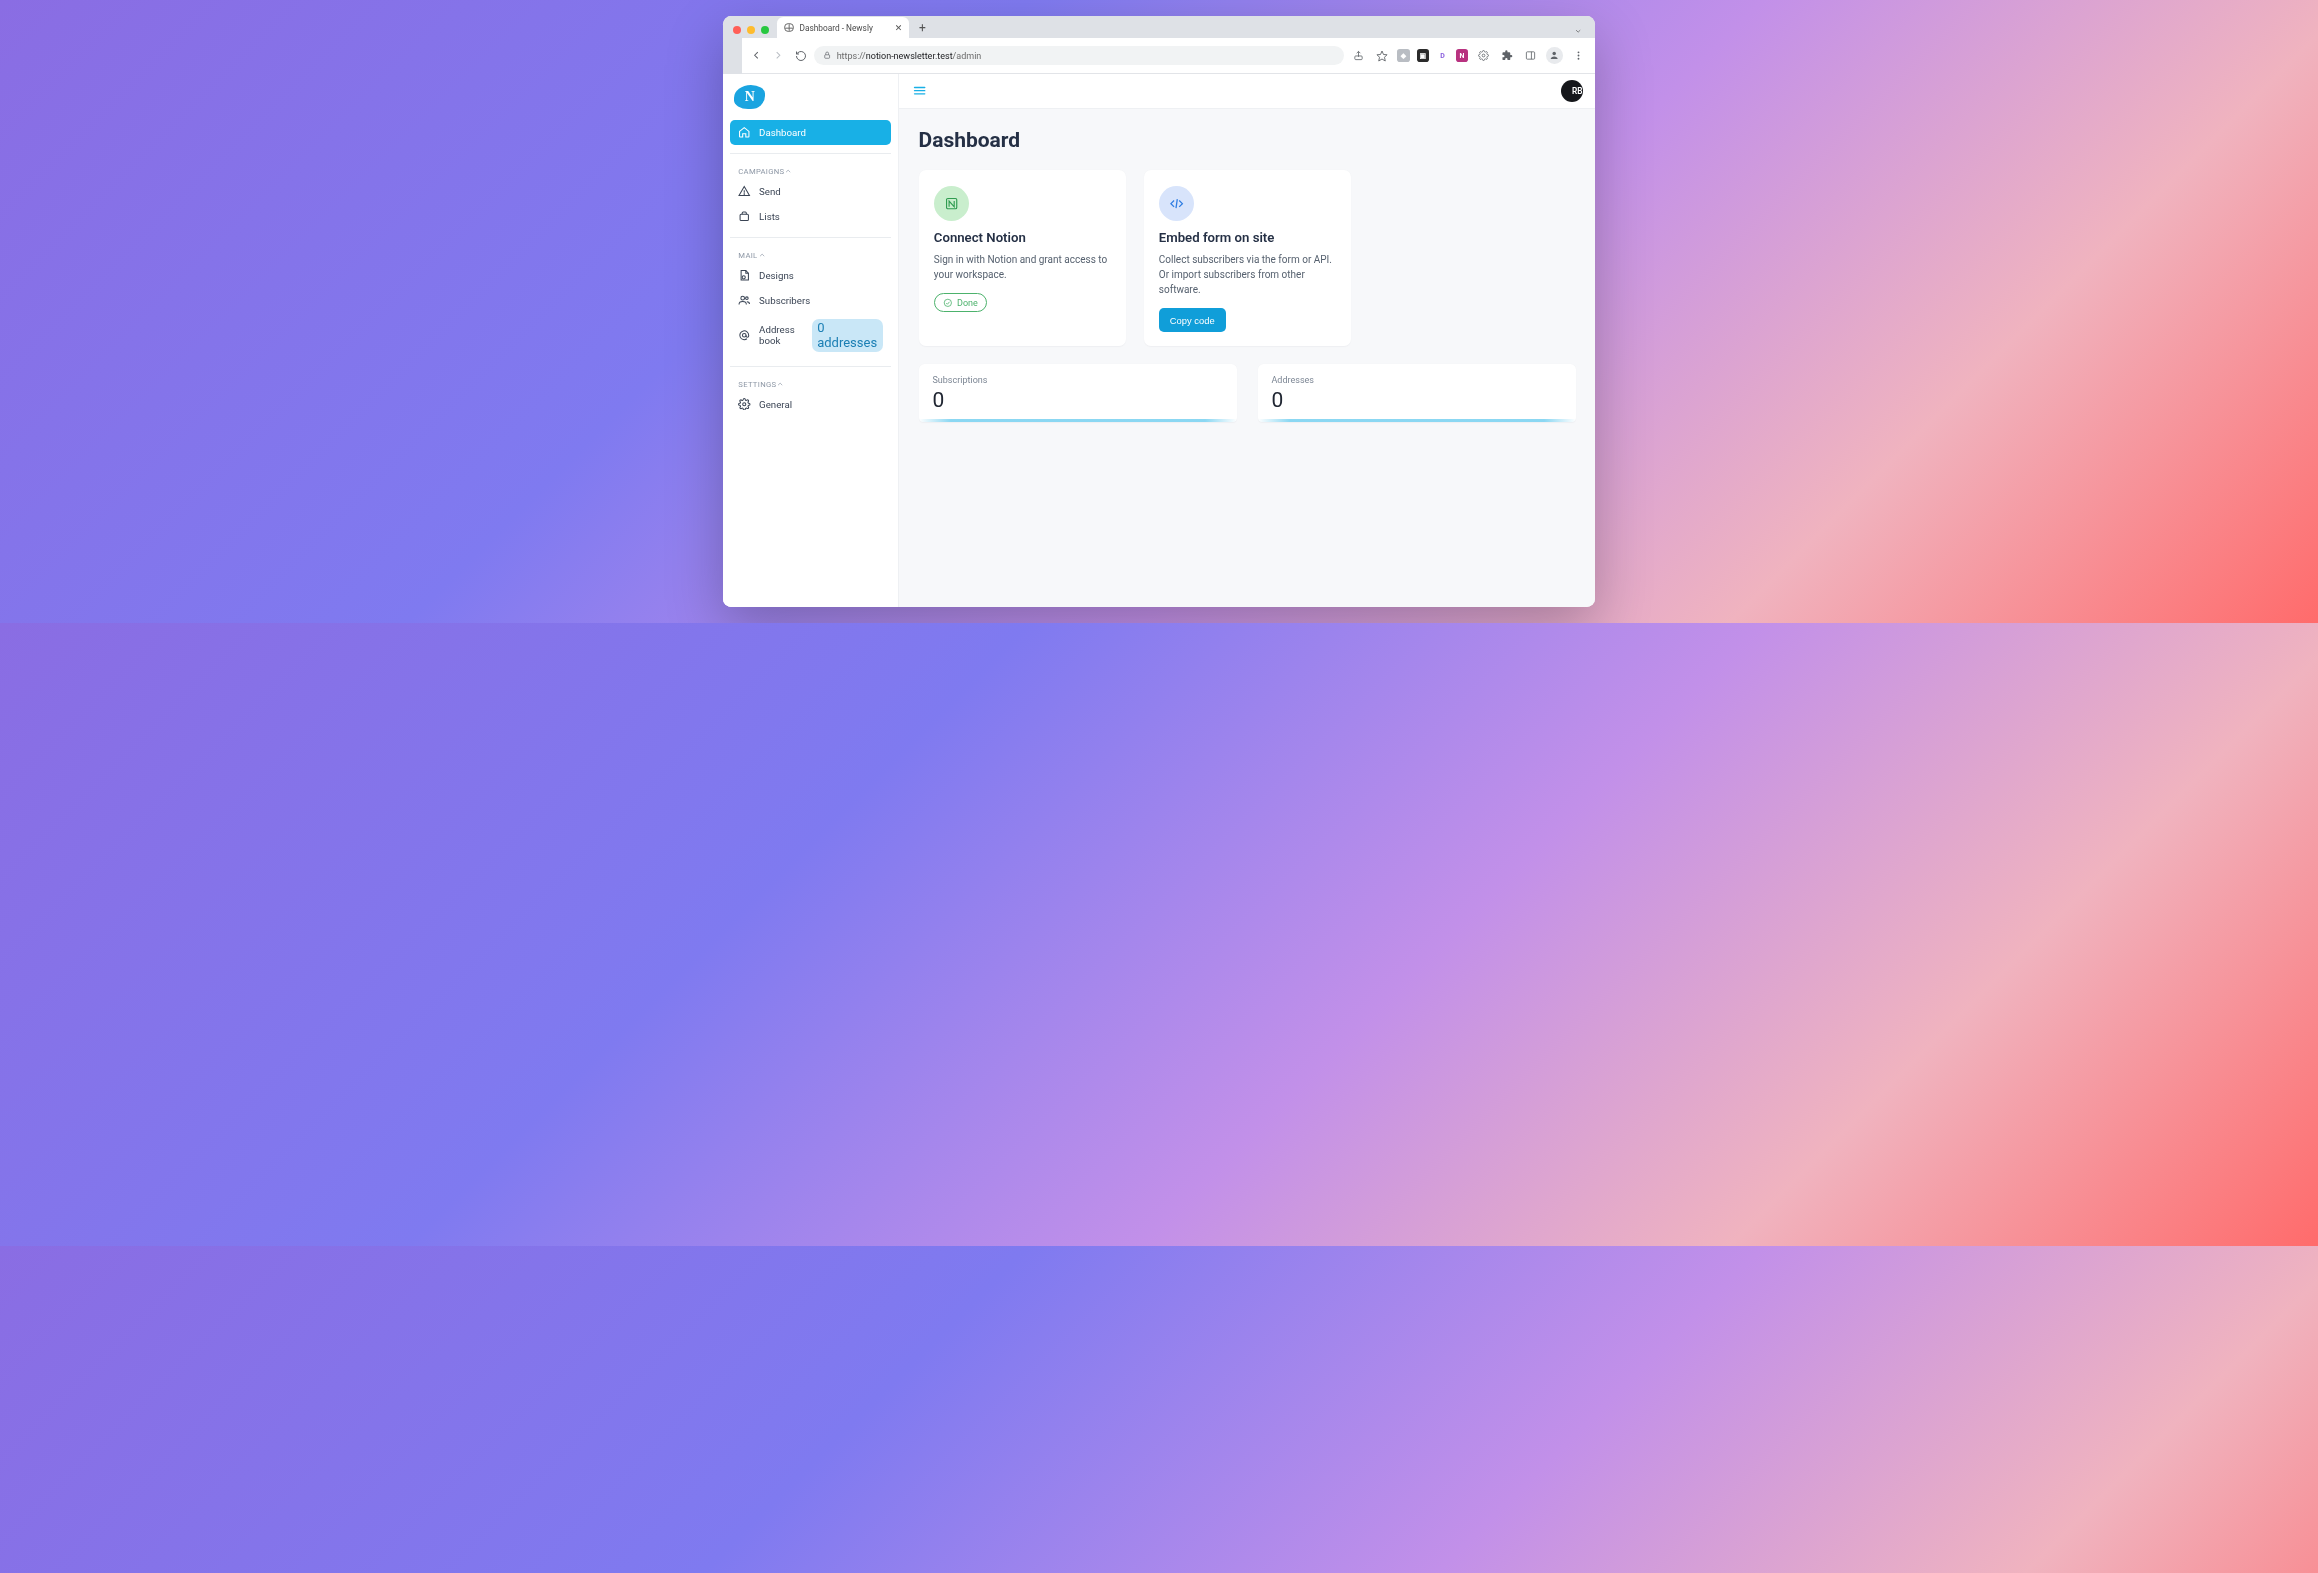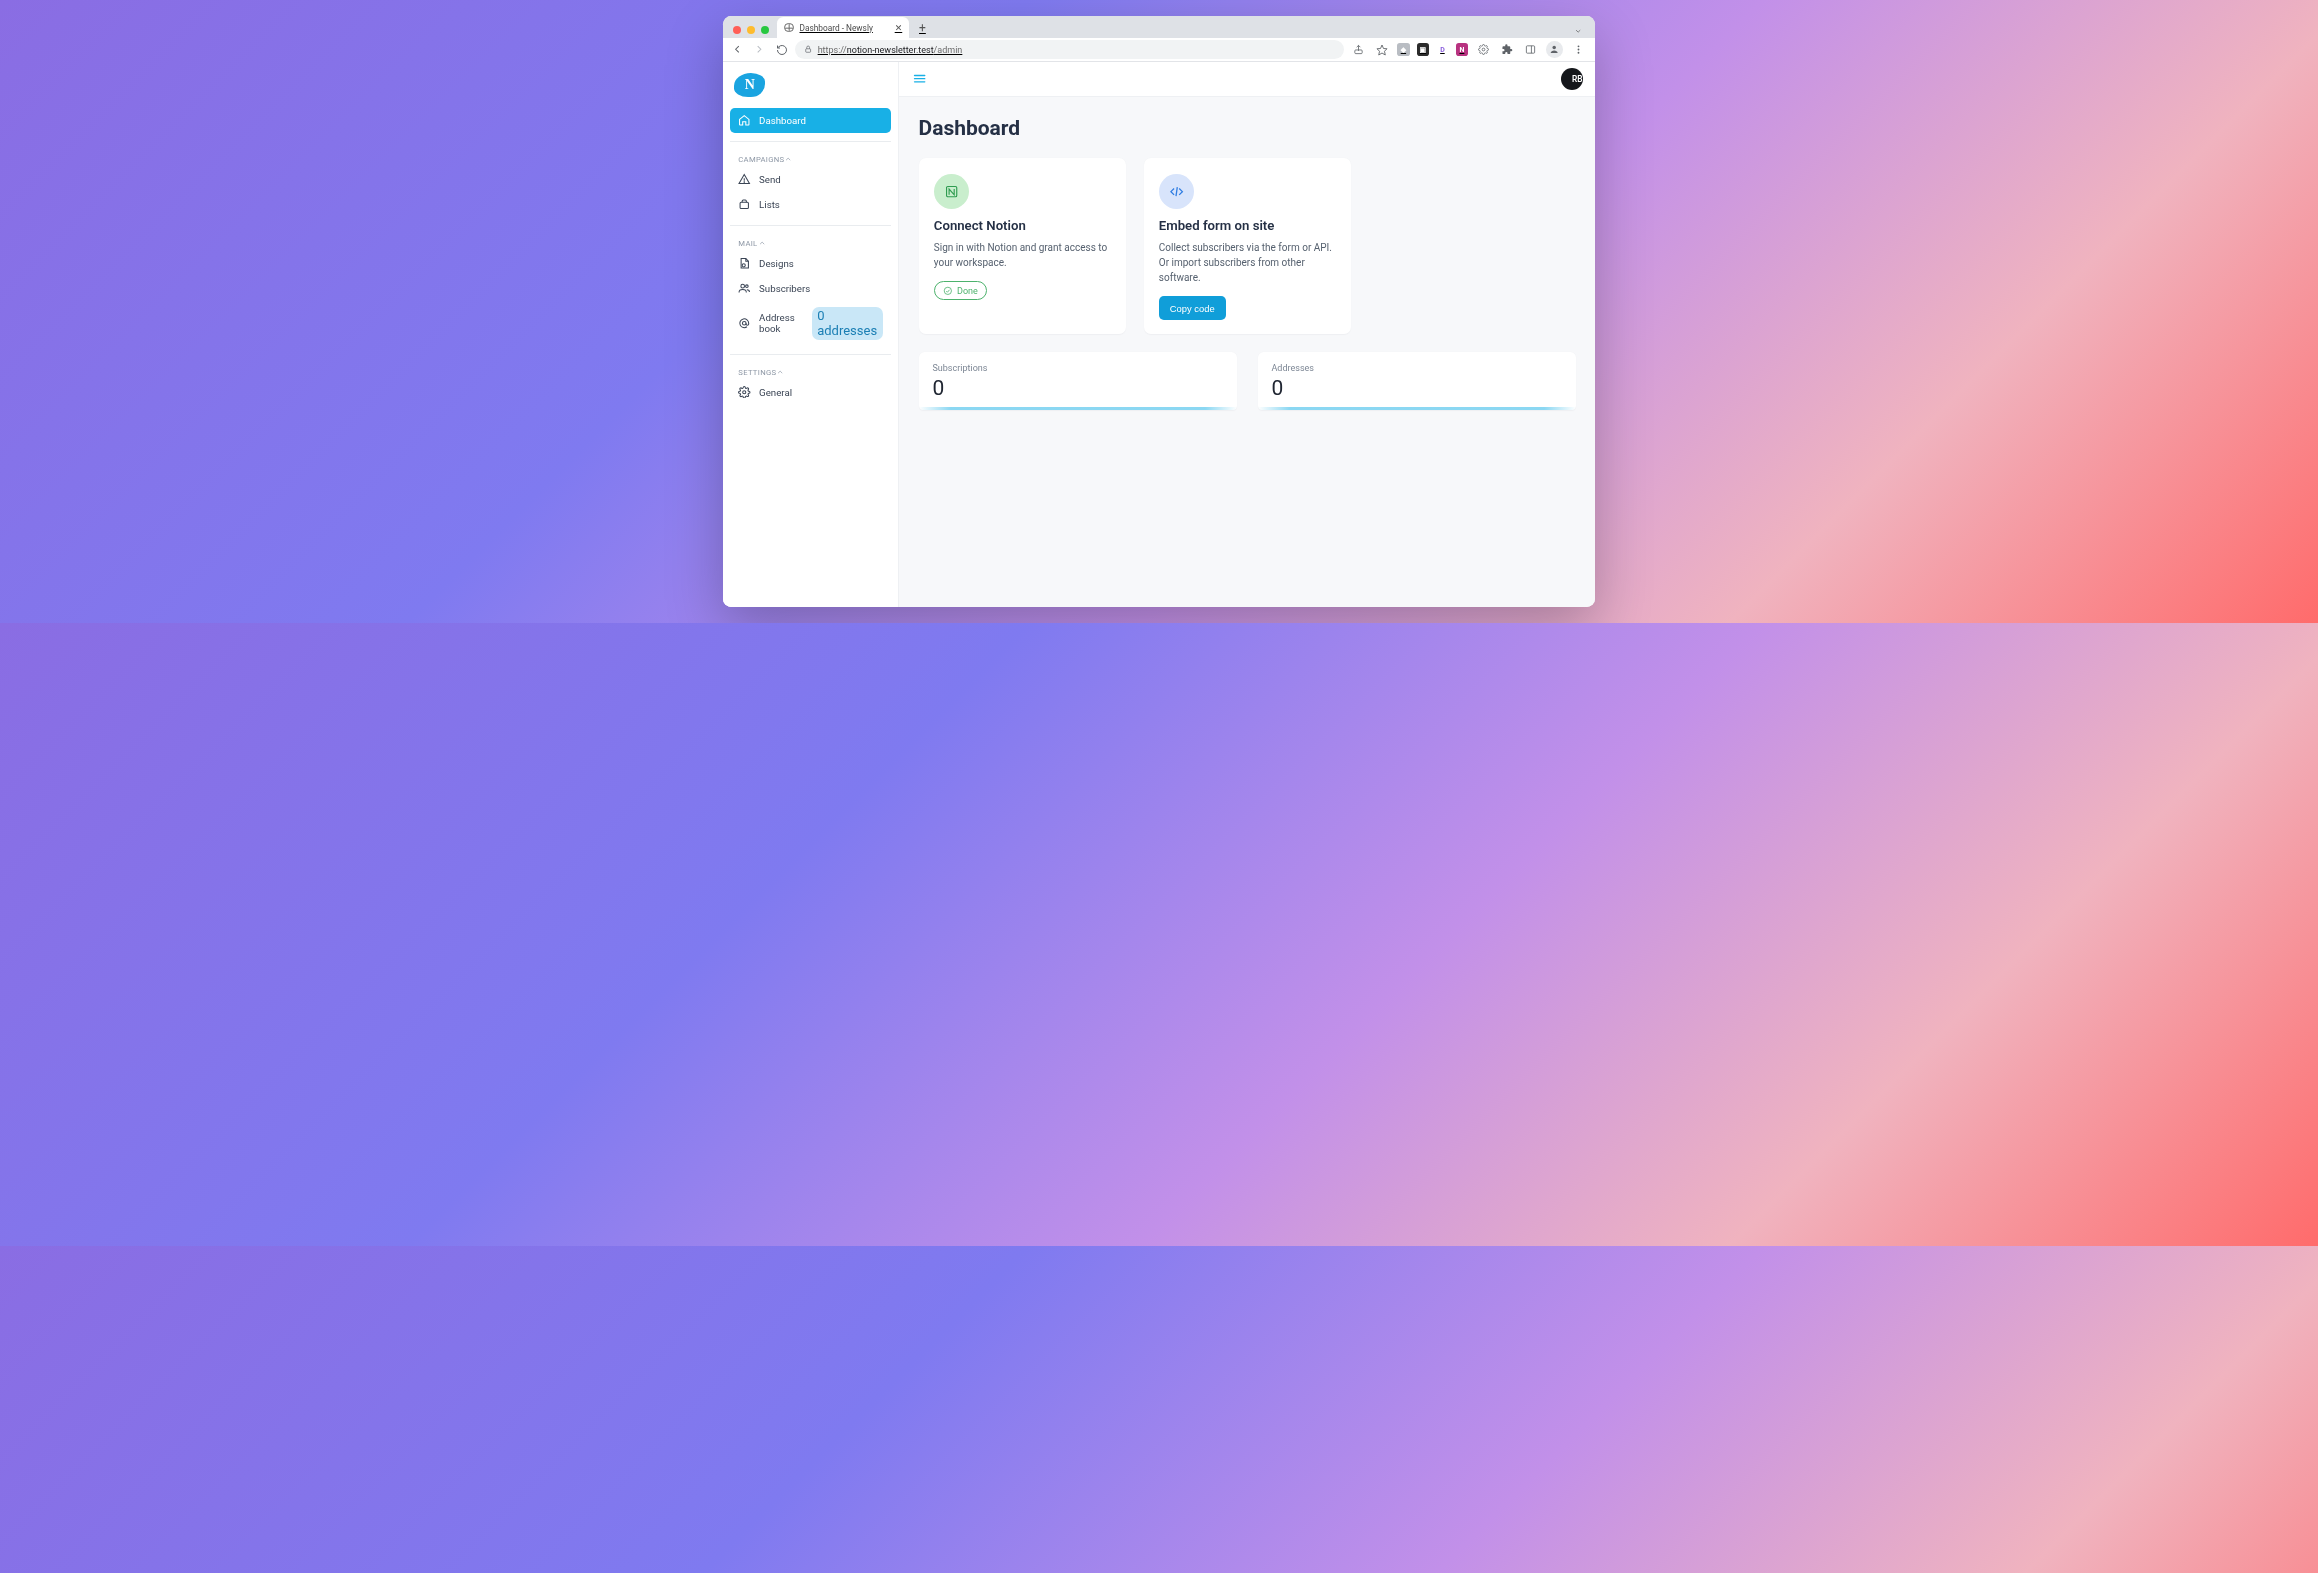--- a/index.html
+++ b/index.html
@@ -30,21 +30,21 @@
     width:872px;
     height:591px;
     background:#f5f5f7;
     border-radius:8.3px;
     box-shadow:0 21px 56px rgba(0,0,0,0.25);
     overflow:hidden;
     display:flex;
     flex-direction:column;
   }
   
-  .chrome{background:#dee1e6;text-decoration:underline;}
+  .chrome{background:#dee1e6;}
   .tabbar{
     height:22px;
     display:flex;
     align-items:flex-end;
     padding:0 5.6px;
     gap:4.2px;
   }
   .traffic{display:flex;gap:5.6px;align-items:center;padding:0 4.2px 4.2px 4.2px;}
   .dot{width:8.3px;height:8.3px;border-radius:50%;}
   .dot.red{background:#ff5f57;}
@@ -70,26 +70,27 @@
   .tab .globe::before,.tab .globe::after{
     content:"";position:absolute;background:#6b6b6b;
   }
   .tab .globe::before{left:50%;top:0;bottom:0;width:0.7px;transform:translateX(-50%);}
   .tab .globe::after{top:50%;left:0;right:0;height:0.7px;transform:translateY(-50%);}
   .tab .x{margin-left:auto;color:#555;font-size:9px;}
   .newtab{width:18px;height:18px;display:flex;align-items:center;justify-content:center;color:#555;font-size:12px;margin-bottom:1.4px;}
   .chev-down{margin-left:auto;padding:0 7px 2.8px 0;color:#555;}
   .toolbar{
     background:#fff;
-    height:24px;
+    height:36px;
     display:flex;
     align-items:center;
     gap:5.6px;
     padding:0 5.6px;
     border-bottom:0.7px solid #e2e4e8;
+    margin-left:19px;
   }
   .tbtn{width:16.7px;height:16.7px;display:flex;align-items:center;justify-content:center;color:#5f6368;border-radius:50%;}
   .tbtn.dim{color:#b9bdc3;}
   .urlbar{
     flex:1;
     background:#f1f3f4;
     border-radius:11px;
     height:19.5px;
     display:flex;
     align-items:center;

